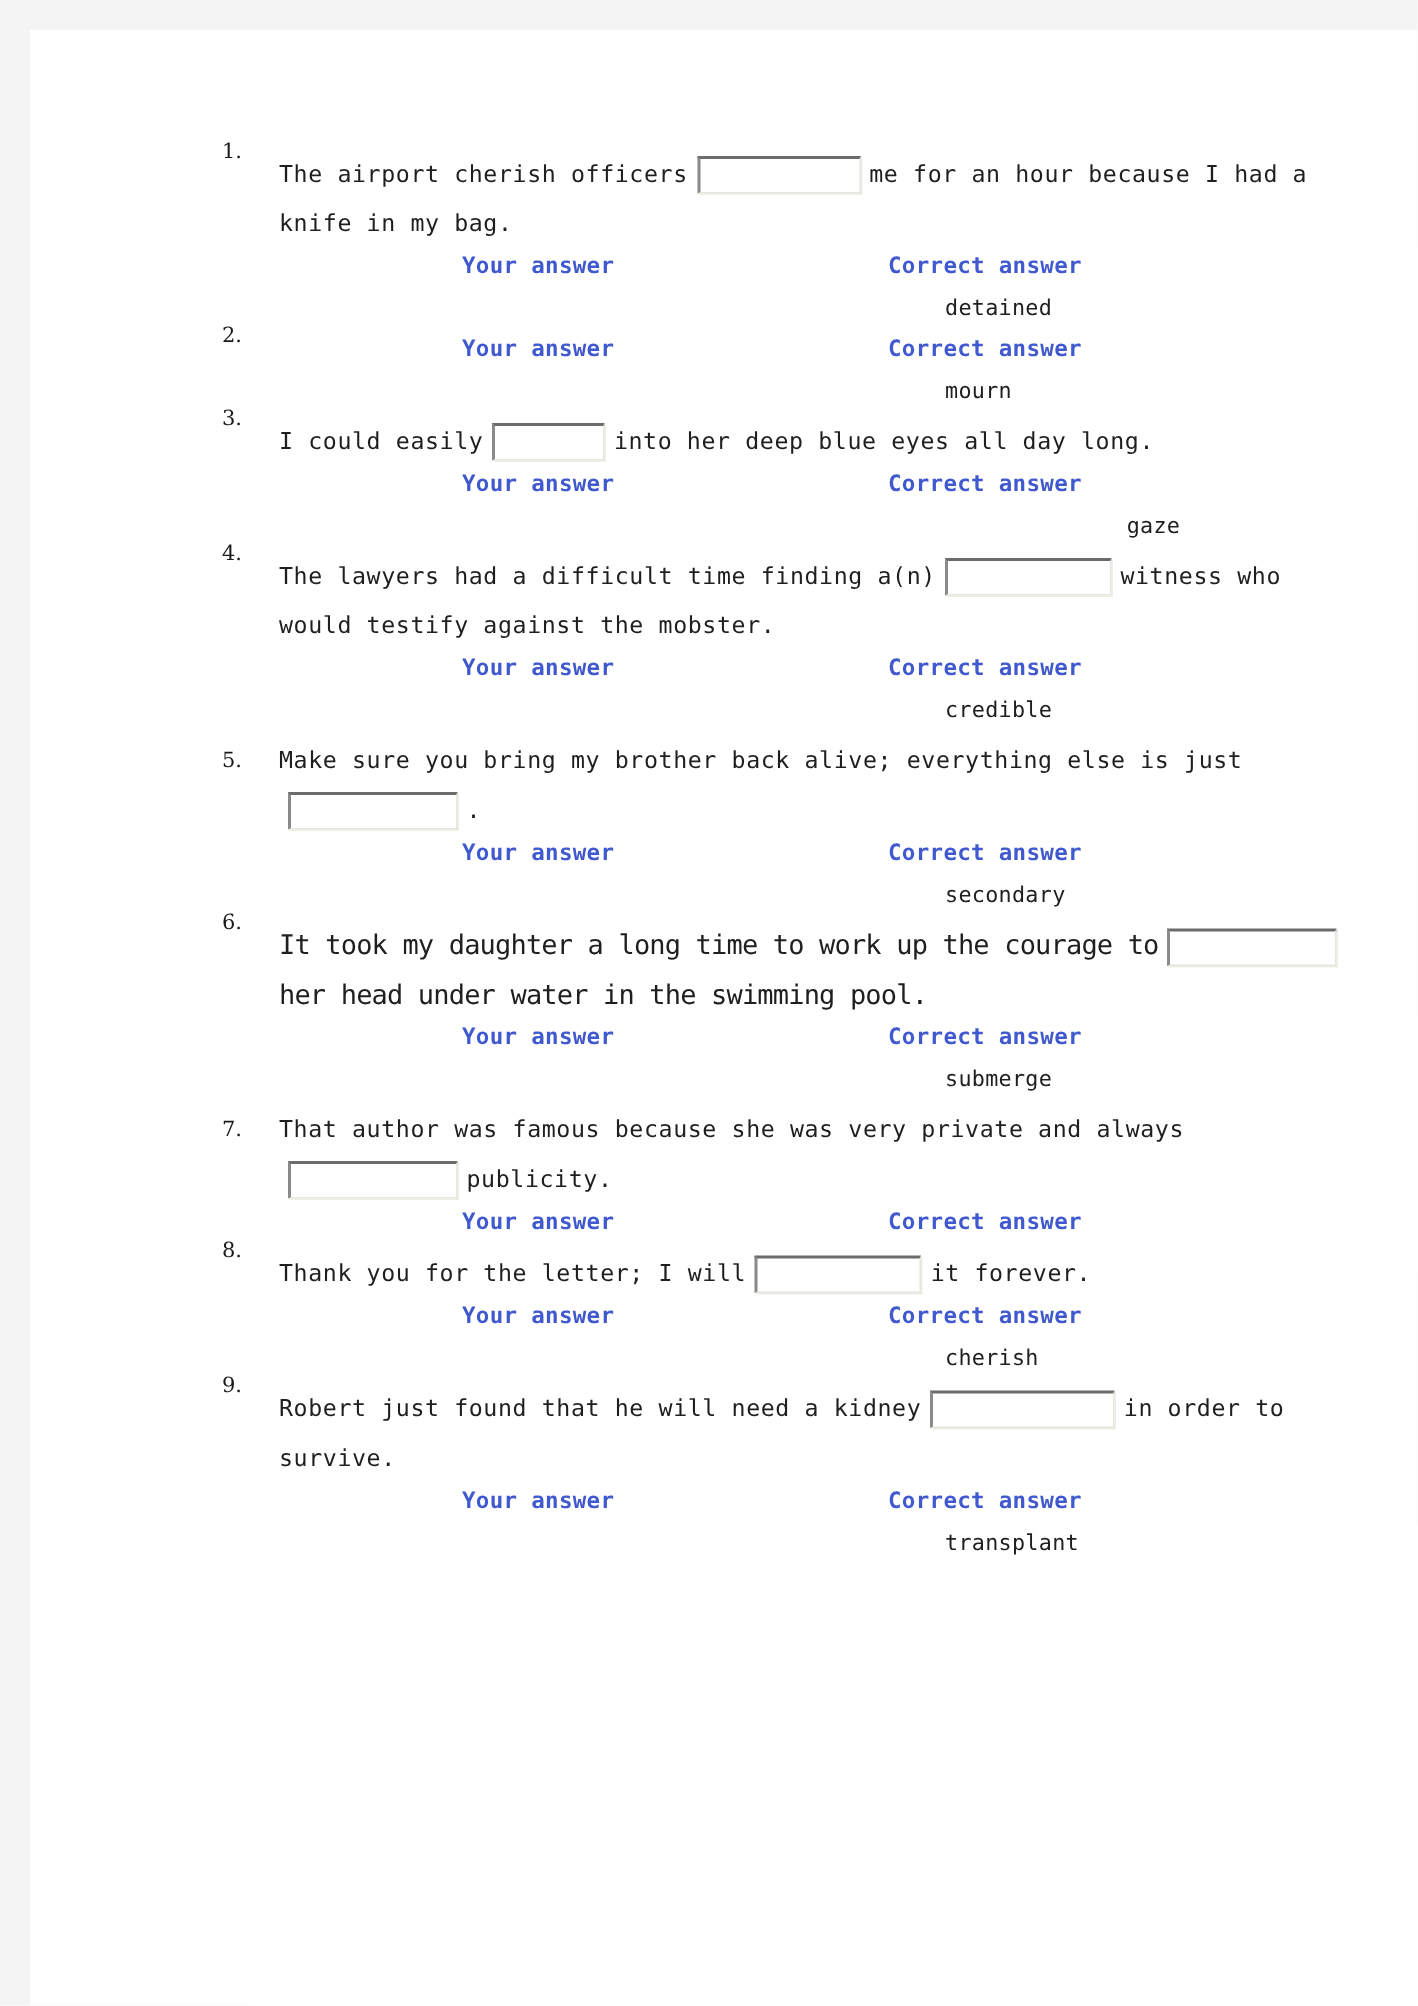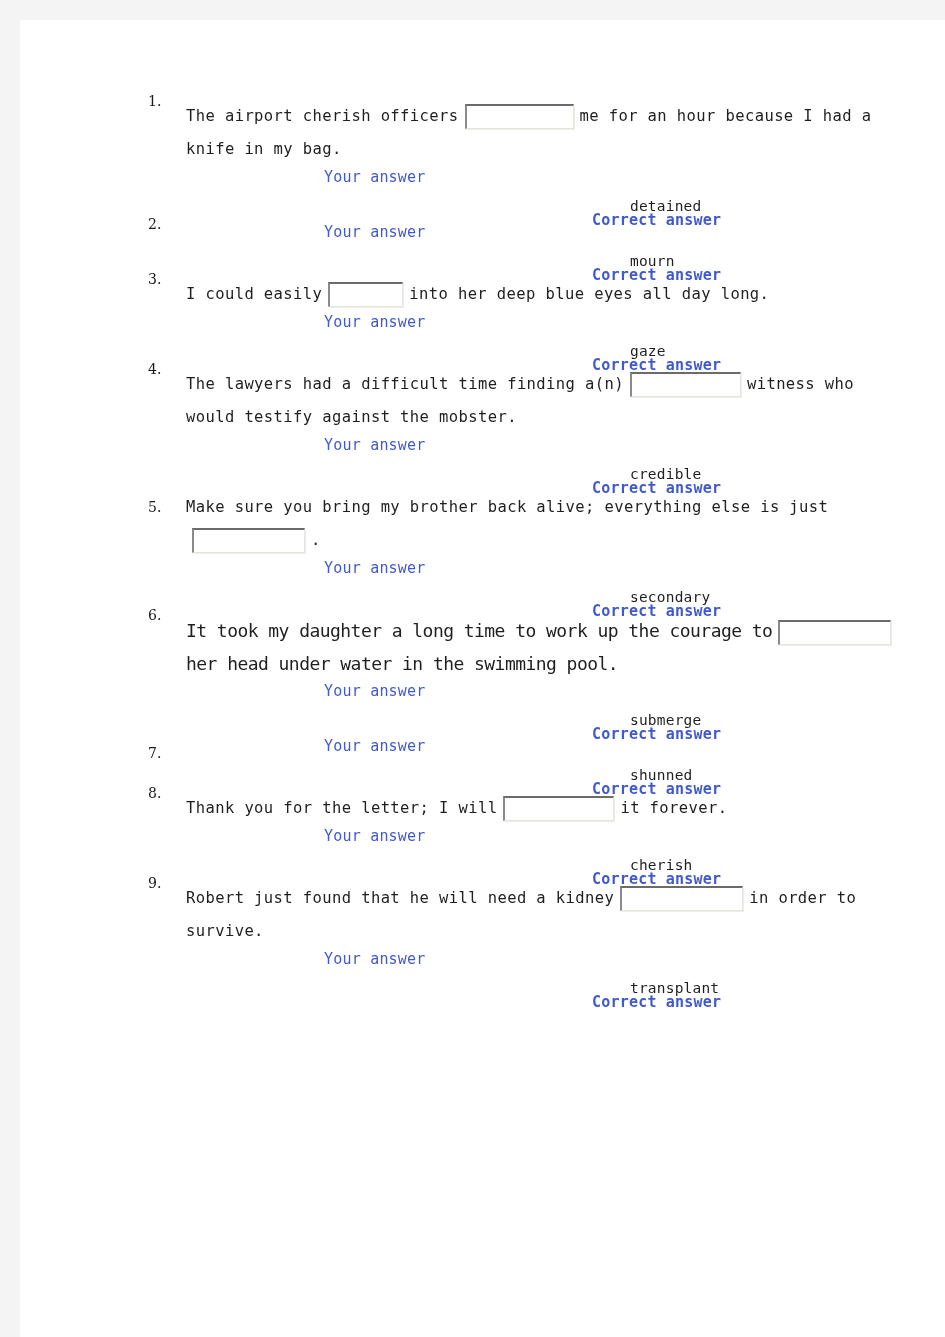--- a/index.html
+++ b/index.html
@@ -88,38 +88,37 @@
 
   
   .answer-row {
     margin-left: 38px;
     position: relative;
     height: 24px;
     margin-top: 2px;
   }
   .your-answer-label {
     position: absolute;
-    left: 138px;
-    top: 0;
-    font-family: "DejaVu Sans Mono", "Liberation Mono", monospace;
-    font-size: 15px;
-    font-weight: normal;
-    color: #4059cf;
-    letter-spacing: 0.2px;
-  }
-  .correct-answer-label {
-    position: absolute;
-    left: 406px;
+    left: 122px;
     top: 0;
     font-family: "DejaVu Sans Mono", "Liberation Mono", monospace;
     font-size: 15px;
     font-weight: bold;
     color: #4059cf;
     letter-spacing: 0.2px;
-    margin-top: 43px;
+  }
+  .correct-answer-label {
+    position: absolute;
+    left: 406px;
+    top: 0;
+    font-family: "DejaVu Sans Mono", "Liberation Mono", monospace;
+    font-size: 15px;
+    font-weight: bold;
+    color: #4059cf;
+    letter-spacing: 0.2px;
   }
   .your-answer-value {
     position: absolute;
     left: 138px;
     top: 0;
     font-family: "DejaVu Sans Mono", "Liberation Mono", monospace;
     font-size: 14.5px;
     color: #1f1f1f;
   }
   .correct-answer-value {
@@ -160,21 +159,21 @@
           <div class="correct-answer-value">mourn</div>
         </div>
       </div>
       <div class="question">
         <div class="q-num raised">3.</div>
         <div class="q-body"><span>I could easily</span><span class="blank" role="textbox" style="width: 72px;"></span><span>into her deep blue eyes all day long.</span></div>
         <div class="answer-row">
           <span class="your-answer-label">Your answer</span>
           <span class="correct-answer-label">Correct answer</span>
         </div>
-        <div class="answer-row" style="height: 25px;">
+        <div class="answer-row" style="height: 25px; text-align: center;">
           <span class="your-answer-value"></span>
           <div class="correct-answer-value">gaze</div>
         </div>
       </div>
       <div class="question">
         <div class="q-num raised">4.</div>
         <div class="q-body"><span>The lawyers had a difficult time finding a(n)</span><span class="blank" role="textbox" style="width: 108px;"></span><span>witness who would testify against the mobster.</span></div>
         <div class="answer-row">
           <span class="your-answer-label">Your answer</span>
           <span class="correct-answer-label">Correct answer</span>
@@ -203,27 +202,24 @@
           <span class="your-answer-label">Your answer</span>
           <span class="correct-answer-label">Correct answer</span>
         </div>
         <div class="answer-row" style="height: 25px;">
           <span class="your-answer-value"></span>
           <div class="correct-answer-value">submerge</div>
         </div>
       </div>
       <div class="question">
         <div class="q-num inline">7.</div>
-        <div class="answer-row">
-          <span class="your-answer-label">Your answer</span>
-          <span class="correct-answer-label">Correct answer</span>
-        </div>
-        <div class="answer-row" style="height: 25px;">
-          <span class="your-answer-value"></span>
-          <div class="correct-answer-value">shunned</div>
+        <div class="q-body"><span>That author was famous because she was very private and always</span><span class="blank" role="textbox" style="width: 110px;"></span><span>publicity.</span></div>
+        <div class="answer-row">
+          <span class="your-answer-label">Your answer</span>
+          <span class="correct-answer-label">Correct answer</span>
         </div>
       </div>
       <div class="question">
         <div class="q-num raised">8.</div>
         <div class="q-body"><span>Thank you for the letter; I will</span><span class="blank" role="textbox" style="width: 108px;"></span><span>it forever.</span></div>
         <div class="answer-row">
           <span class="your-answer-label">Your answer</span>
           <span class="correct-answer-label">Correct answer</span>
         </div>
         <div class="answer-row" style="height: 25px;">

